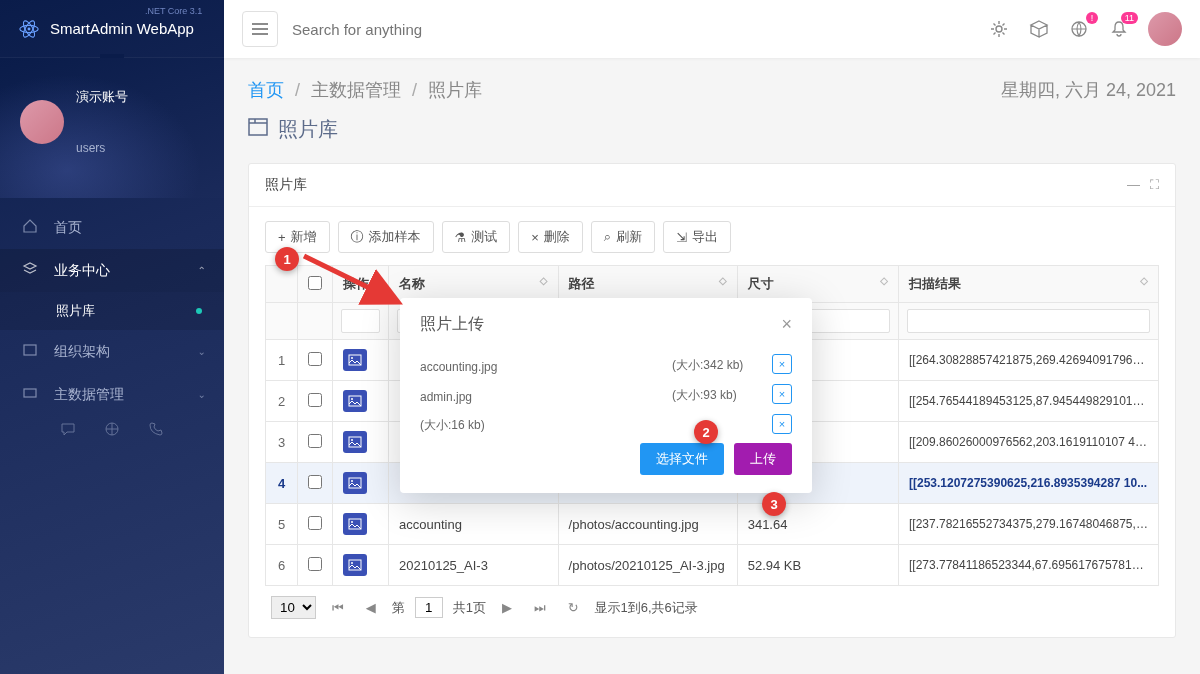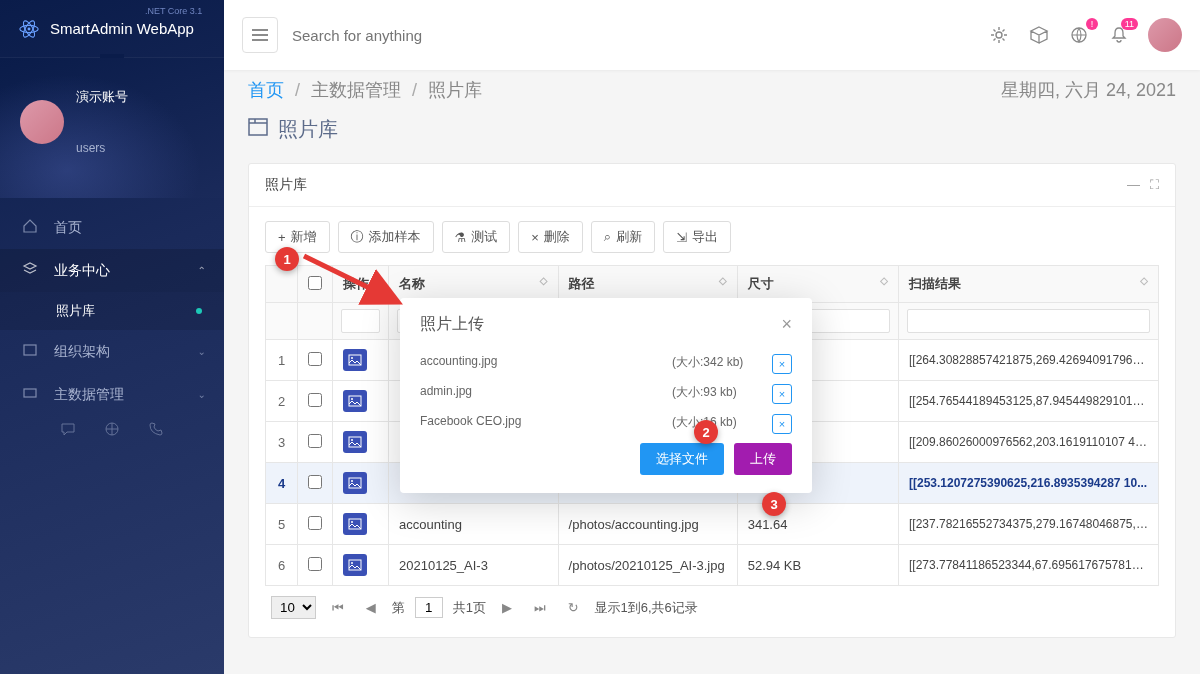--- a/index.html
+++ b/index.html
@@ -23,21 +23,21 @@
 .nav-item { display: flex; align-items: center; padding: 12px 22px; font-size: 14px; color: #a8b3d0; cursor: pointer; position: relative; }
 .nav-item.expanded { background: rgba(0,0,0,0.15); color: #fff; }
 .nav-item .ico { width: 18px; margin-right: 14px; opacity: 0.7; }
 .nav-item .chev { position: absolute; right: 18px; font-size: 10px; opacity: 0.6; }
 .nav-sub { padding: 10px 0 10px 56px; font-size: 13px; color: #fff; display: flex; align-items: center; background: rgba(0,0,0,0.1); }
 .nav-sub .dot { width: 6px; height: 6px; border-radius: 50%; background: #1dc9b7; margin-left: auto; margin-right: 22px; }
 .sidebar-footer { position: absolute; bottom: 220px; left: 0; width: 100%; display: flex; justify-content: center; gap: 28px; padding: 14px 0; opacity: 0.5; }
 .sidebar-footer svg { width: 16px; height: 16px; }
 
 
-.header { position: absolute; left: 224px; top: 0; right: 0; height: 70px; background: #fff; display: flex; align-items: center; padding: 0 18px; box-shadow: 0 1px 3px rgba(0,0,0,0.05); }
+.header { position: absolute; left: 224px; top: 0; right: 0; height: 58px; background: #fff; display: flex; align-items: center; padding: 0 18px; box-shadow: 0 1px 3px rgba(0,0,0,0.05); }
 .burger { width: 36px; height: 36px; border: 1px solid #e0e0e0; border-radius: 4px; display: flex; align-items: center; justify-content: center; margin-right: 14px; cursor: pointer; }
 .search-box { flex: 1; }
 .search-box input { border: none; outline: none; font-size: 15px; color: #666; width: 300px; }
 .header-icons { display: flex; align-items: center; gap: 18px; }
 .header-icons .hi { position: relative; width: 22px; height: 22px; display: flex; align-items: center; justify-content: center; cursor: pointer; }
 .badge { position: absolute; top: -6px; right: -8px; background: #fd3995; color: #fff; font-size: 9px; border-radius: 8px; padding: 1px 4px; min-width: 12px; text-align: center; }
 .avatar-header { width: 34px; height: 34px; border-radius: 50%; background: linear-gradient(135deg,#d9a,#c78); }
 
 
 .content { position: absolute; left: 224px; top: 58px; right: 0; bottom: 0; padding: 20px 24px; overflow: hidden; }
@@ -75,21 +75,21 @@
 .pager select { border: 1px solid #ccc; padding: 2px 4px; }
 .pager .pbtn { color: #888; cursor: pointer; padding: 2px 6px; }
 .pager input { width: 28px; text-align: center; border: 1px solid #ccc; padding: 2px; }
 
 
 .modal { position: absolute; left: 400px; top: 298px; width: 412px; background: #fff; border-radius: 4px; box-shadow: 0 8px 40px rgba(0,0,0,0.18); z-index: 50; }
 .modal-head { display: flex; justify-content: space-between; align-items: flex-end; padding: 16px 20px 10px; }
 .modal-title { font-size: 16px; color: #555; }
 .modal-close { font-size: 18px; color: #999; cursor: pointer; }
 .modal-body { padding: 4px 20px 10px; max-height: 90px; overflow: hidden; }
-.file-row { display: flex; justify-content: space-between; align-items: flex-start; padding: 5px 0; font-size: 12px; color: #666; }
+.file-row { display: flex; justify-content: space-between; align-items: flex-end; padding: 5px 0; font-size: 12px; color: #666; }
 .file-row .fname { flex: 1; }
 .file-row .fsize { width: 100px; }
 .file-row .fdel { width: 20px; height: 20px; border: 1px solid #2196f3; border-radius: 3px; color: #2196f3; display: flex; align-items: center; justify-content: center; font-size: 11px; cursor: pointer; }
 .modal-foot { display: flex; justify-content: flex-end; gap: 10px; padding: 8px 20px 18px; }
 .btn { padding: 7px 16px; border-radius: 3px; font-size: 13px; cursor: pointer; border: none; }
 .btn-primary { background: #2196f3; color: #fff; }
 .btn-dark { background: #a21caf; color: #fff; }
 
 
 .callout { position: absolute; width: 24px; height: 24px; border-radius: 50%; background: #e53935; color: #fff; font-size: 13px; font-weight: bold; display: flex; align-items: center; justify-content: center; z-index: 60; box-shadow: 0 2px 6px rgba(0,0,0,0.3); }
@@ -407,21 +407,20 @@
         <span class="fname">accounting.jpg</span>
         <span class="fsize">(大小:342 kb)</span>
         <span class="fdel">×</span>
       </div>
       <div class="file-row">
         <span class="fname">admin.jpg</span>
         <span class="fsize">(大小:93 kb)</span>
         <span class="fdel">×</span>
       </div>
       <div class="file-row">
-        <span class="fname">Facebook CEO.jpg</span>
         <span class="fsize">(大小:16 kb)</span>
         <span class="fdel">×</span>
       </div>
     </div>
   <div class="modal-foot">
     <button class="btn btn-primary">选择文件</button>
     <button class="btn btn-dark">上传</button>
   </div>
 </div>
 

